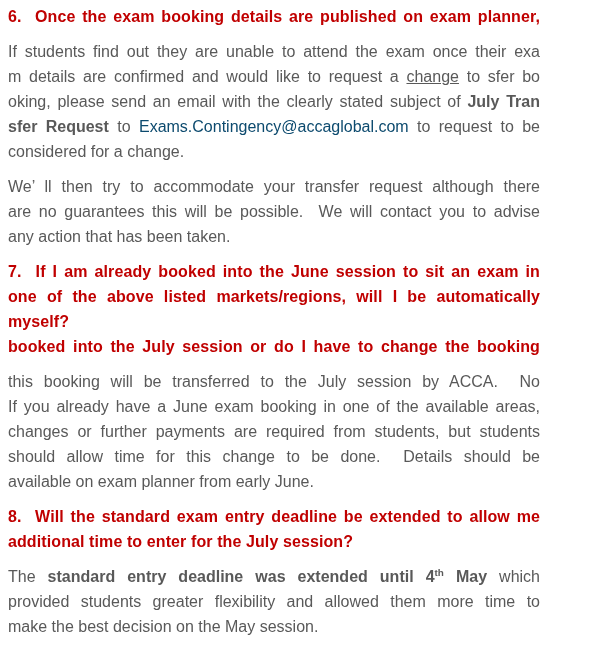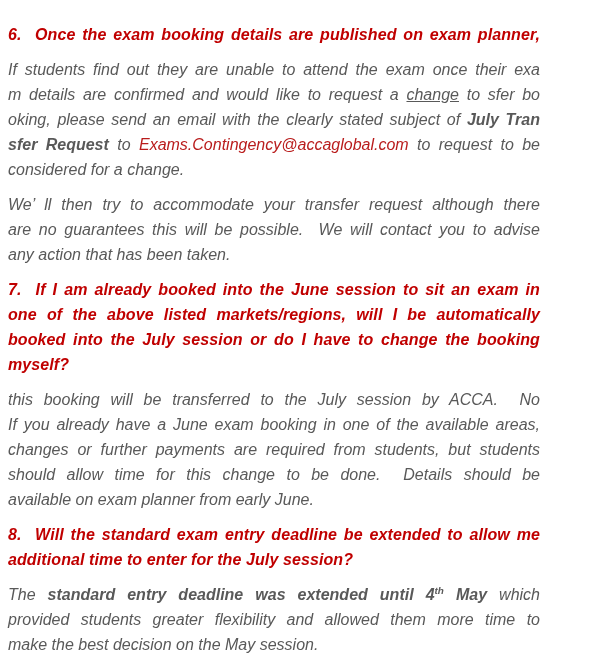--- a/index.html
+++ b/index.html
@@ -9,22 +9,21 @@
   }
   body {
     width: 616px;
     height: 671px;
     overflow: hidden;
     font-family: "Liberation Sans", "DejaVu Sans", sans-serif;
   }
   .doc {
     box-sizing: border-box;
     width: 548px;
-    padding: 22px 8px 0 8px;
-    font-style: italic;
+    padding: 4px 8px 0 8px;
   }
   .block {
     margin: 0 0 10px 0;
   }
   .line {
     font-size: 16px;
     line-height: 25px;
     color: #595959;
     white-space: pre-wrap;
     text-align: justify;
@@ -39,21 +38,21 @@
     letter-spacing: 0.1px;
   }
   .b {
     font-weight: 700;
   }
   .u {
     text-decoration: underline;
     margin-top: 44px;
   }
   .em-link {
-    color: #b91c1c;
+    color: #0c4a6e;
     cursor: pointer;
   }
   .sup {
     font-weight: 700;
     font-size: 0.62em;
     vertical-align: super;
     line-height: 0;
   }
 </style>
 </head>
@@ -75,22 +74,22 @@
 
   <section class="block para">
     <div class="line">We’ ll then try to accommodate your transfer request although there</div>
     <div class="line">are no guarantees this will be possible.&nbsp; We will contact you to advise</div>
     <div class="line last">any action that has been taken.</div>
   </section>
 
   <section class="block heading">
     <div class="line">7.&nbsp; If I am already booked into the June session to sit an exam in</div>
     <div class="line">one of the above listed markets/regions, will I be automatically</div>
+    <div class="line last">myself?</div>
     <div class="line">booked into the July session or do I have to change the booking</div>
-    <div class="line last">myself?</div>
   </section>
 
   <section class="block para">
     <div class="line">this booking will be transferred to the July session by ACCA.&nbsp; No</div>
     <div class="line">If you already have a June exam booking in one of the available areas,</div>
     <div class="line">changes or further payments are required from students, but students</div>
     <div class="line">should allow time for this change to be done.&nbsp; Details should be</div>
     <div class="line last">available on exam planner from early June.</div>
   </section>
 

